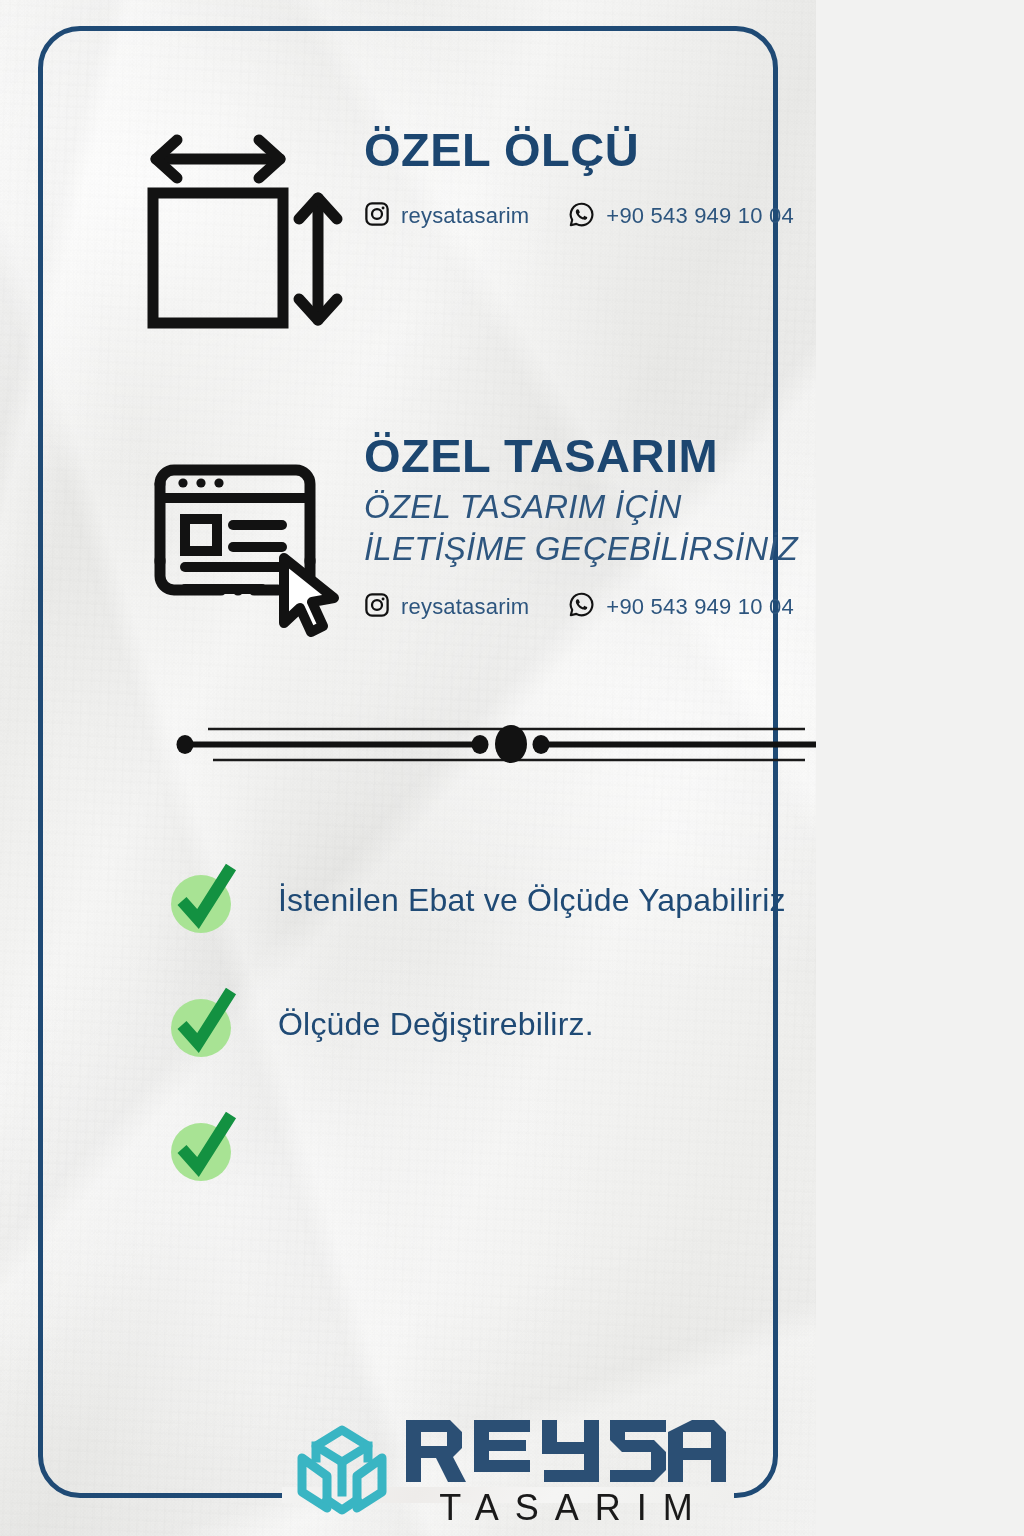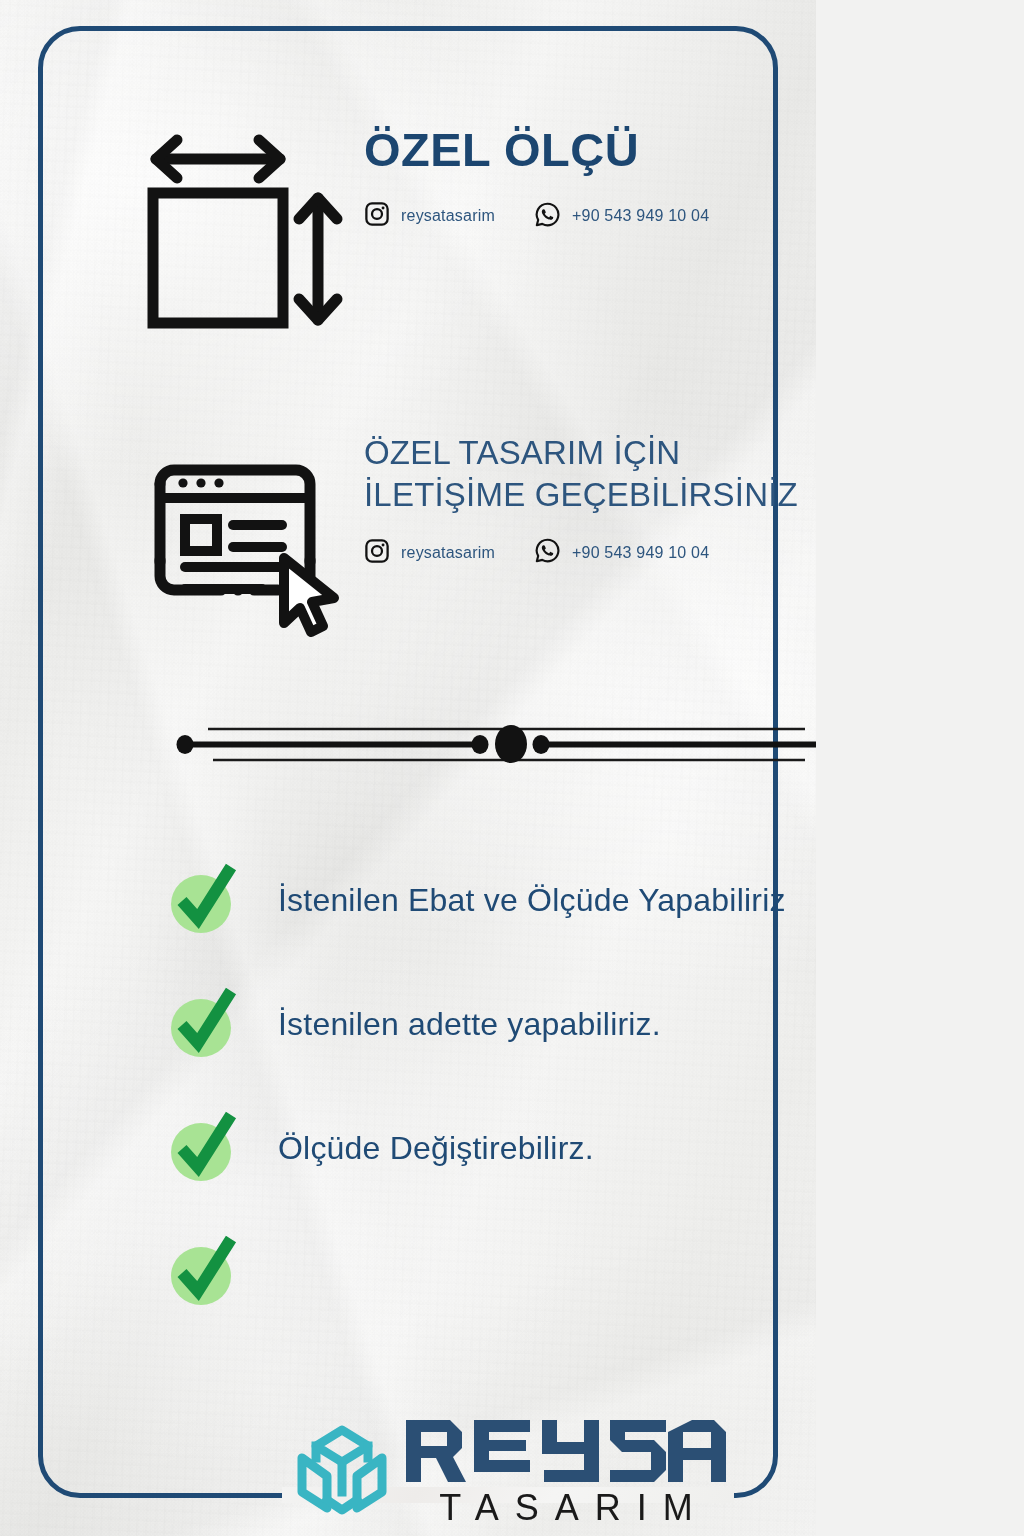--- a/index.html
+++ b/index.html
@@ -116,21 +116,21 @@
     margin-top: 21px;
     gap: 13px;
   }
   .contact-item {
     display: flex;
     align-items: center;
     gap: 11px;
   }
   .contact-item + .contact-item { margin-left: 26px; }
   .contact-text {
-    font-size: 16px;
+    font-size: 22px;
     color: #2d557e;
     letter-spacing: .2px;
     white-space: nowrap;
   }
 
   
   .divider {
     position: absolute;
     left: 175px;
     top: 712px;
@@ -269,21 +269,22 @@
         <line x1="101" y1="93" x2="150" y2="93" stroke="#121212" stroke-width="10" stroke-linecap="round"></line>
         <line x1="101" y1="115" x2="150" y2="115" stroke="#121212" stroke-width="10" stroke-linecap="round"></line>
         <line x1="53" y1="135" x2="150" y2="135" stroke="#121212" stroke-width="10" stroke-linecap="round"></line>
         <line x1="53" y1="157" x2="130" y2="157" stroke="#121212" stroke-width="10" stroke-linecap="round"></line>
 
         <path d="M152 126l50 40-22 4 11 24-12 6-11-24-16 15z" fill="#ffffff" stroke="#121212" stroke-width="10" stroke-linejoin="round"></path>
       </svg>
     </div>
 
     <div class="feature-text">
-      <p class="f-sub" style="max-width:600px;">ÖZEL TASARIM İÇİN İLETİŞİME GEÇEBİLİRSİNİZ</p>
+      <h1 class="f-title">ÖZEL TASARIM</h1>
+      <p class="f-sub" style="max-width:600px;font-style:italic;">ÖZEL TASARIM İÇİN İLETİŞİME GEÇEBİLİRSİNİZ</p>
 
       <div class="contact-row">
         <div class="contact-item">
           <span>
             <svg width="26" height="26" viewBox="0 0 24 24" fill="none" xmlns="http://www.w3.org/2000/svg">
               <rect x="2.2" y="2.2" width="19.6" height="19.6" rx="5.2" stroke="#121212" stroke-width="2.1"></rect>
               <circle cx="12" cy="12" r="4.6" stroke="#121212" stroke-width="2.1"></circle>
               <circle cx="17.6" cy="6.5" r="1.35" fill="#121212"></circle>
             </svg>
           </span>
@@ -322,29 +323,20 @@
     <div class="check-item">
       <span class="check-mark">
         <svg width="74" height="74" viewBox="0 0 74 74" fill="none" xmlns="http://www.w3.org/2000/svg">
           <ellipse cx="33" cy="41" rx="30" ry="29" fill="#a8e394"></ellipse>
           <path d="M14 38 L30 56 L63 4" stroke="#139141" stroke-width="12" stroke-linecap="butt" stroke-linejoin="miter" fill="none"></path>
         </svg>
       </span>
       <span class="check-label">İstenilen Ebat ve Ölçüde Yapabiliriz</span>
     </div>
 
-    <div class="check-item">
-      <span class="check-mark">
-        <svg width="74" height="74" viewBox="0 0 74 74" fill="none" xmlns="http://www.w3.org/2000/svg">
-          <ellipse cx="33" cy="41" rx="30" ry="29" fill="#a8e394"></ellipse>
-          <path d="M14 38 L30 56 L63 4" stroke="#139141" stroke-width="12" stroke-linecap="butt" stroke-linejoin="miter" fill="none"></path>
-        </svg>
-      </span>
-      <span class="check-label">İstenilen adette yapabiliriz.</span>
-    </div>
 
     <div class="check-item">
       <span class="check-mark">
         <svg width="74" height="74" viewBox="0 0 74 74" fill="none" xmlns="http://www.w3.org/2000/svg">
           <ellipse cx="33" cy="41" rx="30" ry="29" fill="#a8e394"></ellipse>
           <path d="M14 38 L30 56 L63 4" stroke="#139141" stroke-width="12" stroke-linecap="butt" stroke-linejoin="miter" fill="none"></path>
         </svg>
       </span>
       <span class="check-label">Ölçüde Değiştirebilirz.</span>
     </div>

